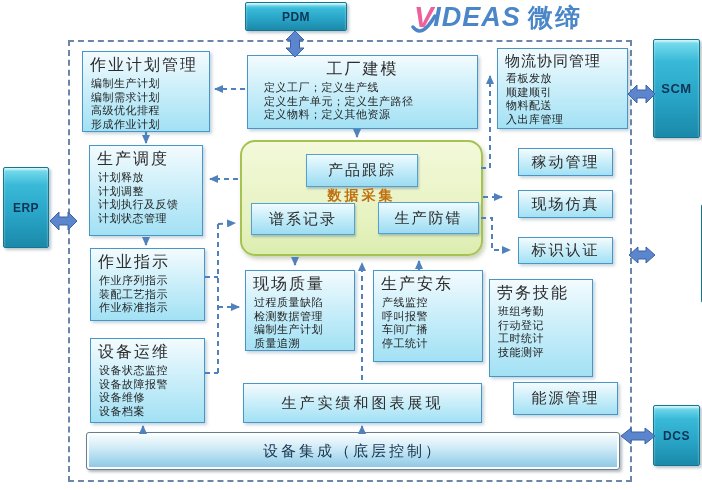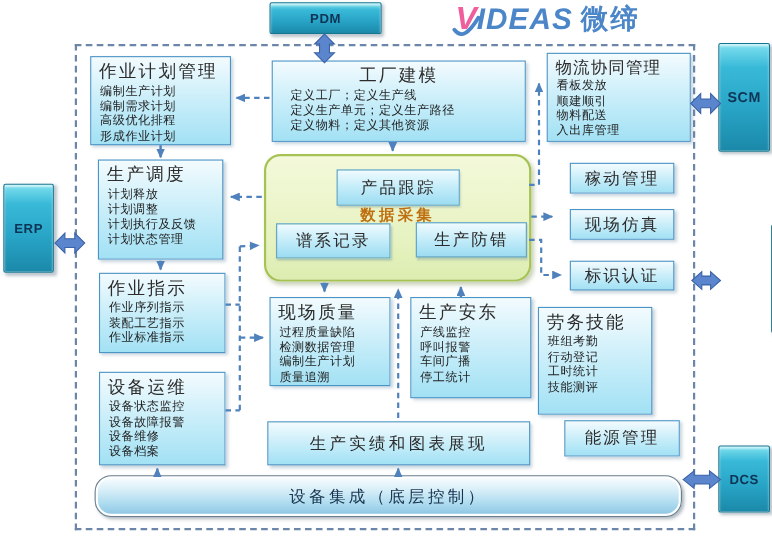--- a/index.html
+++ b/index.html
@@ -37,21 +37,21 @@
   .pbox{position:absolute;box-sizing:border-box;border:1px solid #55a0cd;
         background:linear-gradient(180deg,#effbff 0%,#c3ecf9 50%,#9cdcf2 100%);
         box-shadow:1px 2px 2px rgba(80,120,150,.4);
         display:flex;align-items:center;justify-content:center;
         font-size:15px;letter-spacing:2px;color:#2c2c2c;}
   .dc-label{position:absolute;left:0;top:45px;width:100%;text-align:center;
             font-size:14px;font-weight:bold;letter-spacing:3px;color:#bf7010;}
 
   
   .bar{position:absolute;left:86px;top:432px;width:534px;height:38px;box-sizing:border-box;
-       border:1px solid #6a7d8a;border-radius:15px;
+       border:1px solid #6a7d8a;border-radius:3px;
        background:linear-gradient(180deg,#fbfeff 0%,#d7eef8 35%,#a9d9ee 72%,#8cc3e3 100%);
        box-shadow:inset 0 0 0 2px #fdfeff, 2px 2px 3px rgba(60,80,100,.4);
        display:flex;align-items:center;justify-content:center;
        font-size:15px;letter-spacing:3px;color:#17334e;}
 
   
   .logo{position:absolute;left:414px;top:0px;height:34px;display:flex;align-items:center;}
   .logo-v{position:relative;font-size:29px;font-weight:800;font-style:italic;color:#ee5f9b;line-height:30px;}
   .logo-swoosh{position:absolute;left:-3px;bottom:-2px;}
   .logo-ideas{font-size:27px;font-weight:800;font-style:italic;color:#4a86c8;letter-spacing:1px;line-height:30px;}

